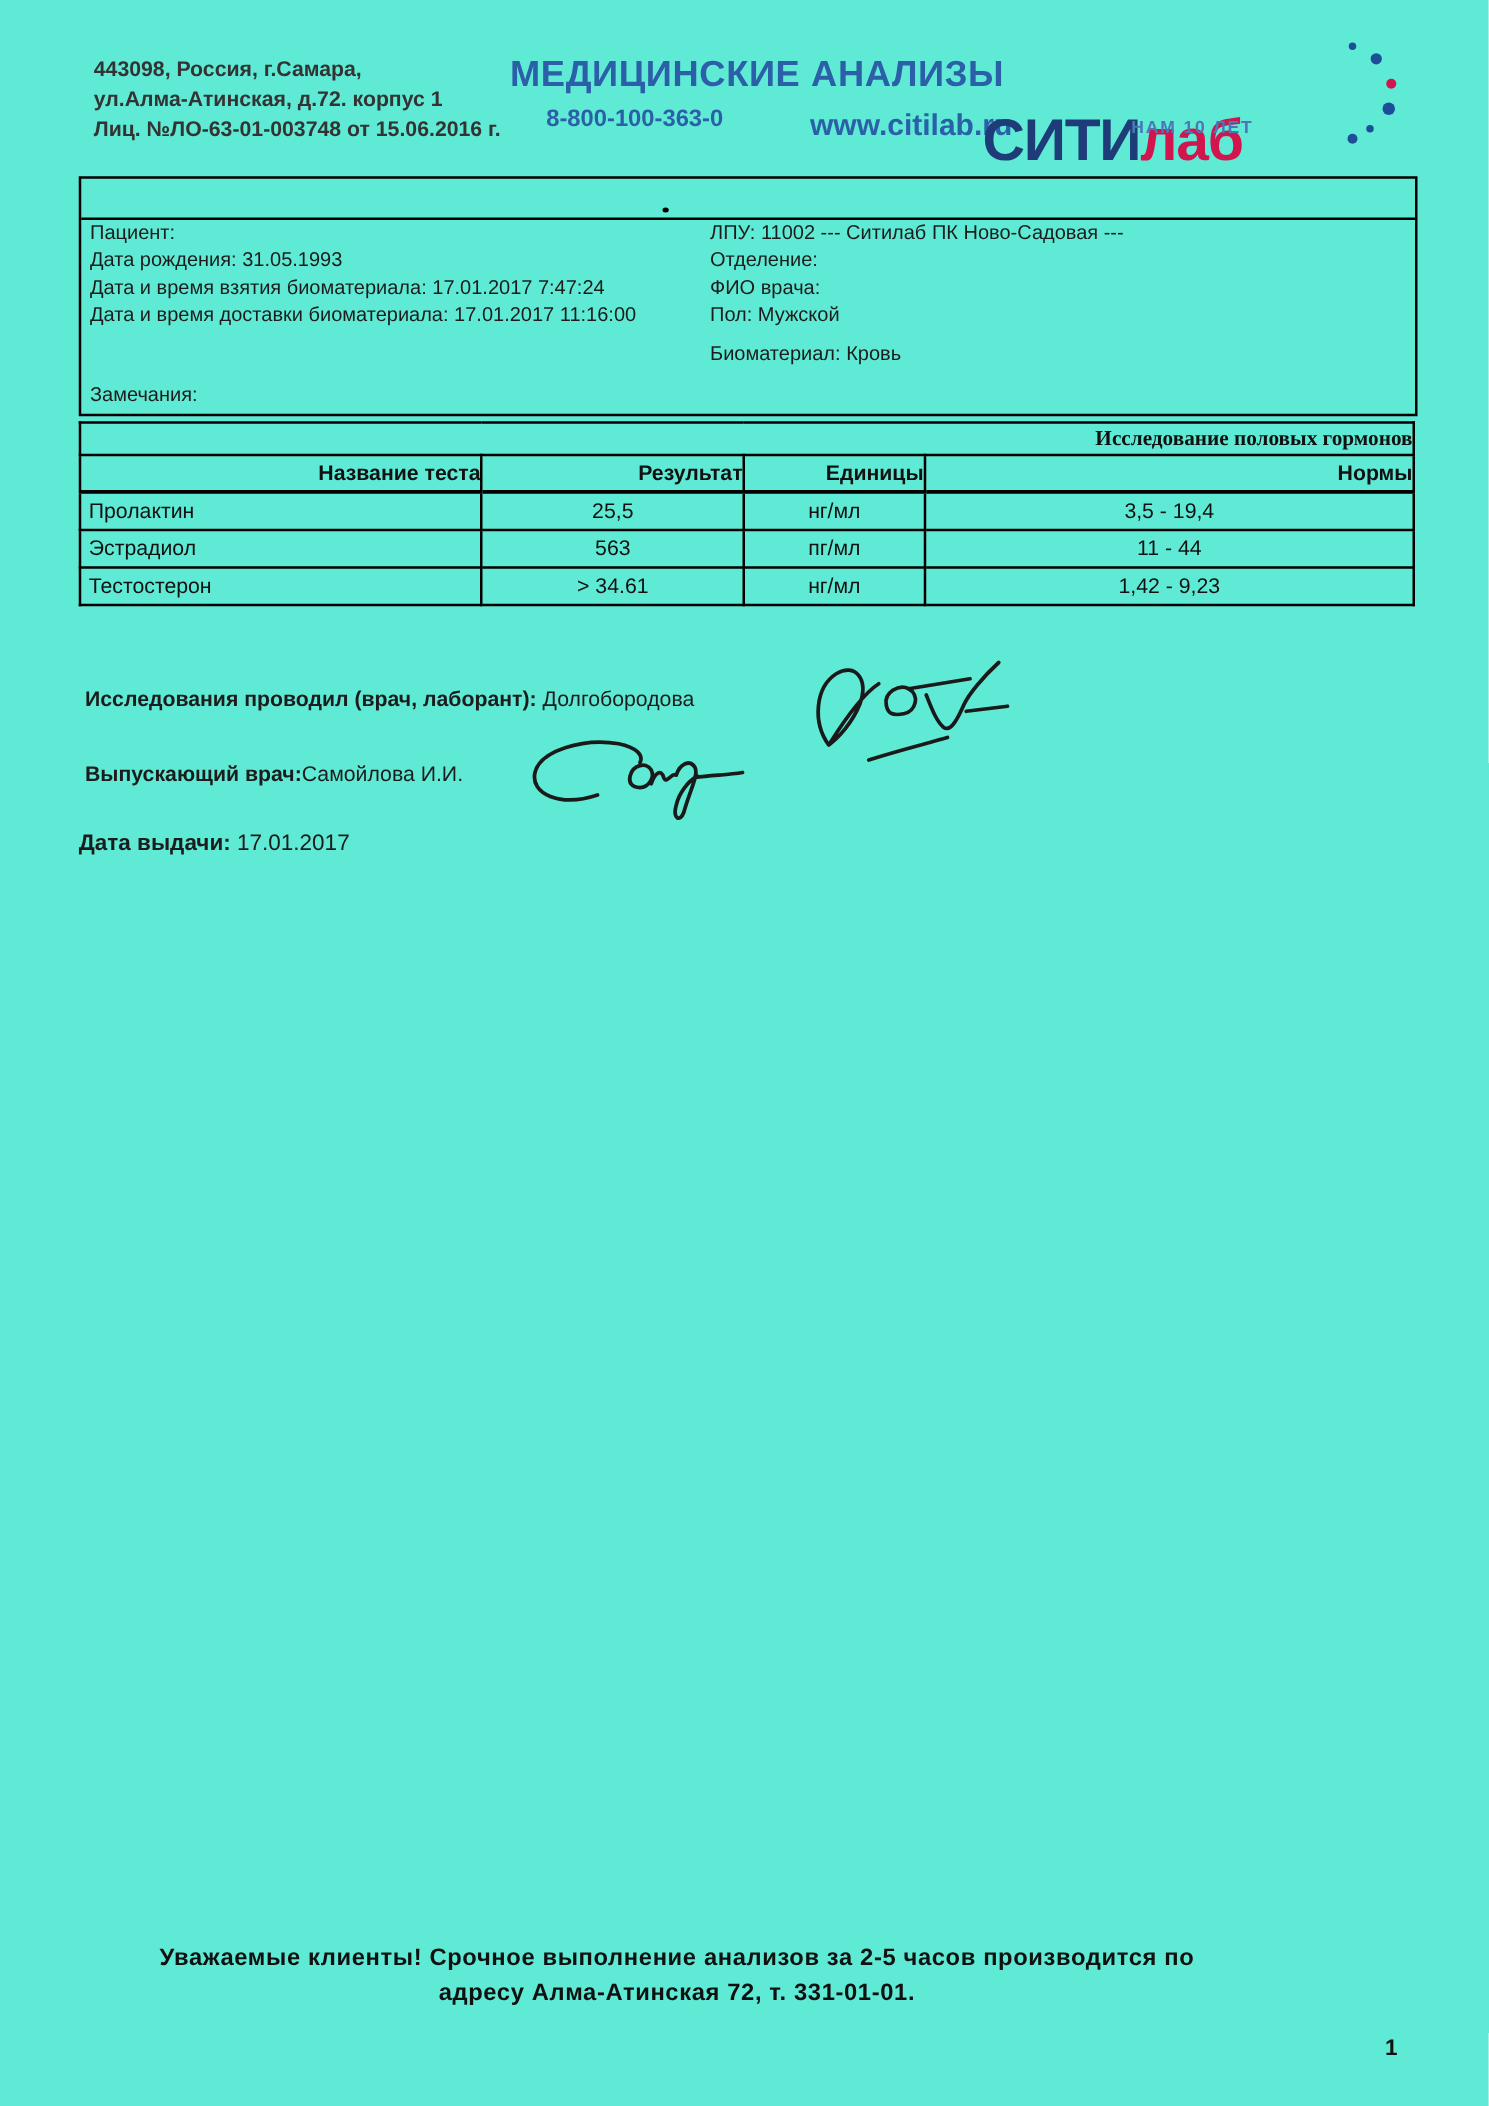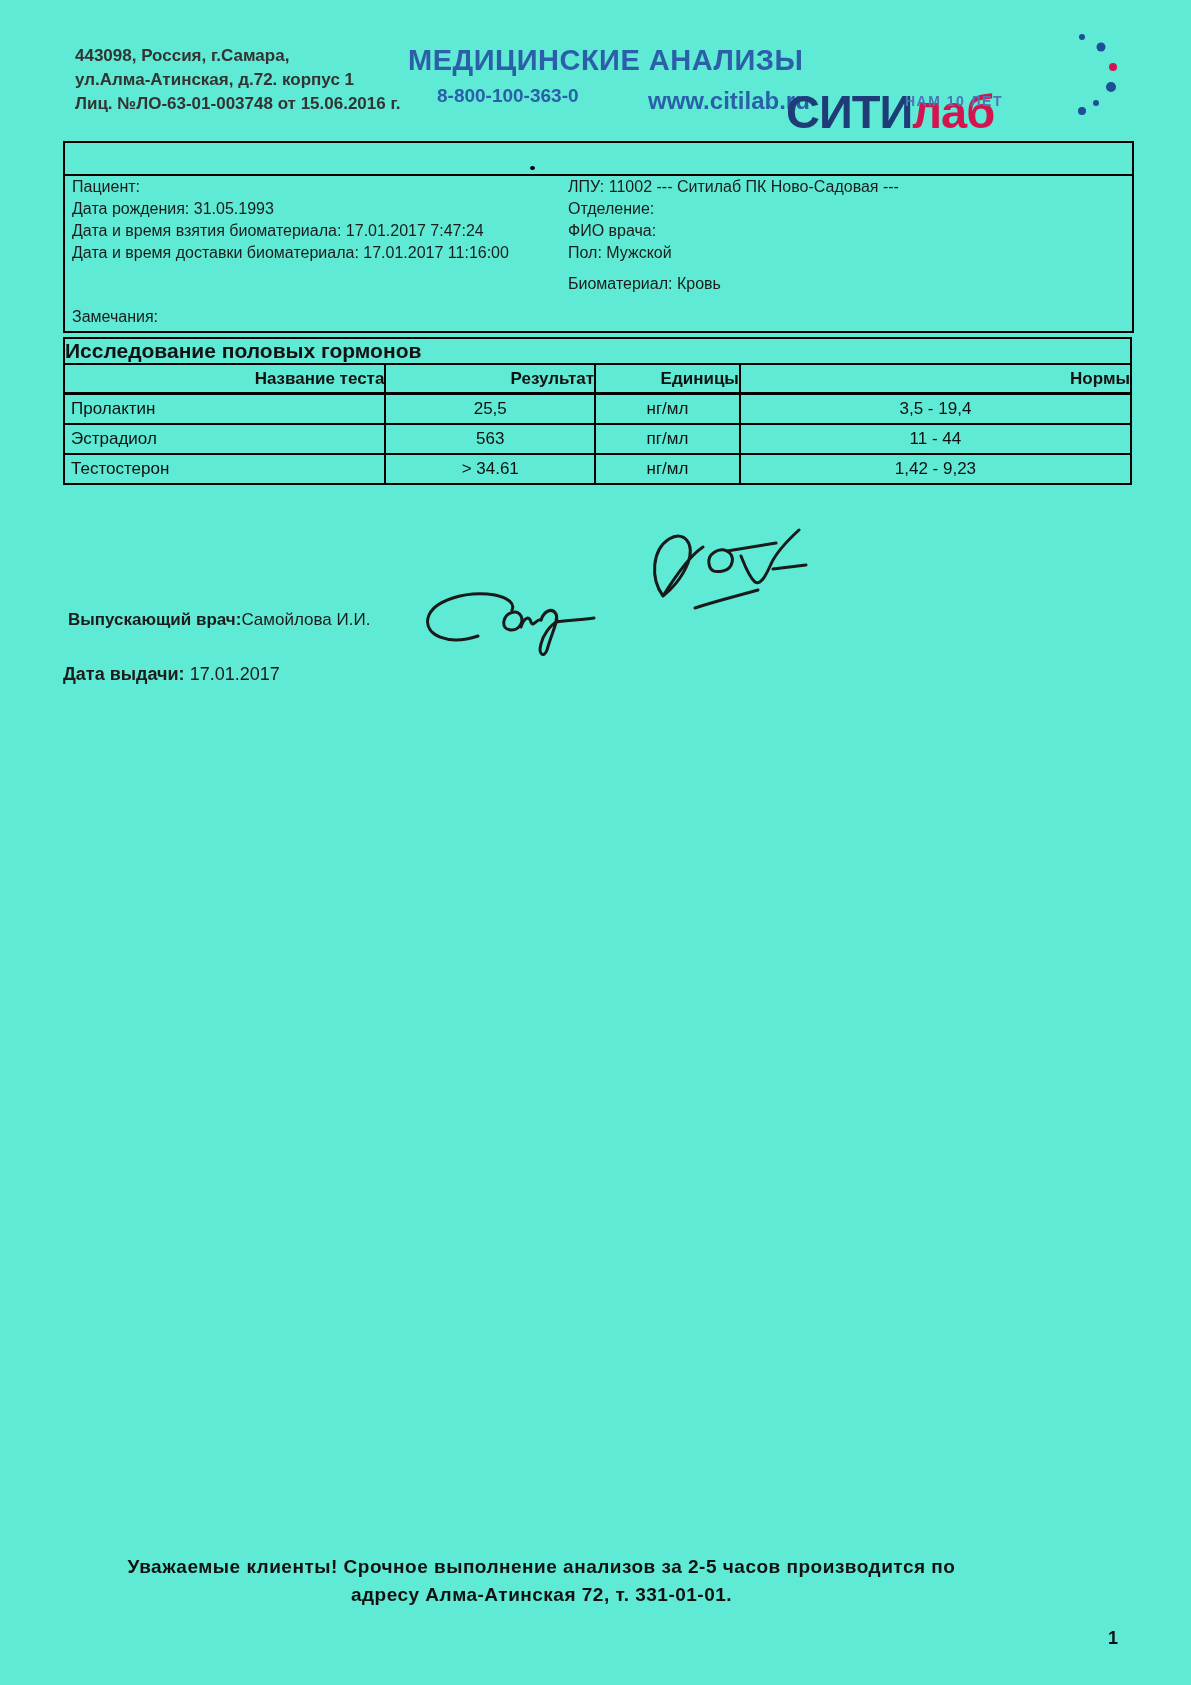--- a/index.html
+++ b/index.html
@@ -31,21 +31,21 @@
   .col-left{position:absolute;left:7px;top:33px;line-height:22px;white-space:nowrap;}
   .col-right{position:absolute;left:503px;top:33px;line-height:22px;white-space:nowrap;}
   .biomat{position:absolute;left:503px;top:132px;white-space:nowrap;}
   .remarks{position:absolute;left:7px;top:165px;}
   .val{font-weight:normal;}
 
   
   .results{position:absolute;left:63px;top:337px;width:1069px;
         border-collapse:collapse;font-size:17px;color:#111;}
   .results td,.results th{border:2px solid #000;padding:0;}
-  .results .title-cell{height:24px;text-align:left;font-weight:bold;font-size:21px;}
+  .results .title-cell{height:24px;text-align:right;font-weight:bold;font-size:17px;font-family:Liberation Serif, serif;}
   .results th{height:27px;text-align:right;font-weight:bold;border-bottom-width:3px;}
   .results td.data{height:28px;text-align:center;font-weight:normal;}
   .results td.name{text-align:left;padding-left:6px;}
 
   
   .sig-line1{position:absolute;left:68px;top:550px;font-size:17px;white-space:nowrap;}
   .sig-line2{position:absolute;left:68px;top:610px;font-size:17px;white-space:nowrap;}
   .sig-lbl{font-weight:bold;}
   .sig1{position:absolute;left:645px;top:526px;}
   .sig2{position:absolute;left:416px;top:578px;}
@@ -143,20 +143,24 @@
       </tr>
       <tr>
         <td class="data name">Тестостерон</td>
         <td class="data">&gt; 34.61</td>
         <td class="data">нг/мл</td>
         <td class="data">1,42 - 9,23</td>
       </tr>
     </tbody>
   </table>
 
+  <div class="sig-line1">
+    <span class="sig-lbl">Исследования проводил (врач, лаборант):</span>
+    <span>Долгобородова</span>
+  </div>
 
   <svg class="sig1" width="165" height="92" viewBox="0 0 165 92" fill="none" stroke="#1a1a1a" stroke-width="3" stroke-linecap="round">
     <path d="M 18,70 C 5,52 7,24 24,13 C 39,4 50,17 43,37 C 37,52 26,64 18,70 C 28,54 44,30 58,21"></path>
     <path d="M 64,38 C 62,28 74,21 82,25 C 91,30 88,43 78,45 C 68,47 65,44 64,38"></path>
     <path d="M 82,25 L 131,17"></path>
     <path d="M 96,30 C 100,40 104,51 110,56 C 116,60 122,47 126,38 C 130,29 142,15 154,4"></path>
     <path d="M 128,43 L 161,39"></path>
     <path d="M 50,82 C 75,74 96,69 113,64"></path>
   </svg>
 

